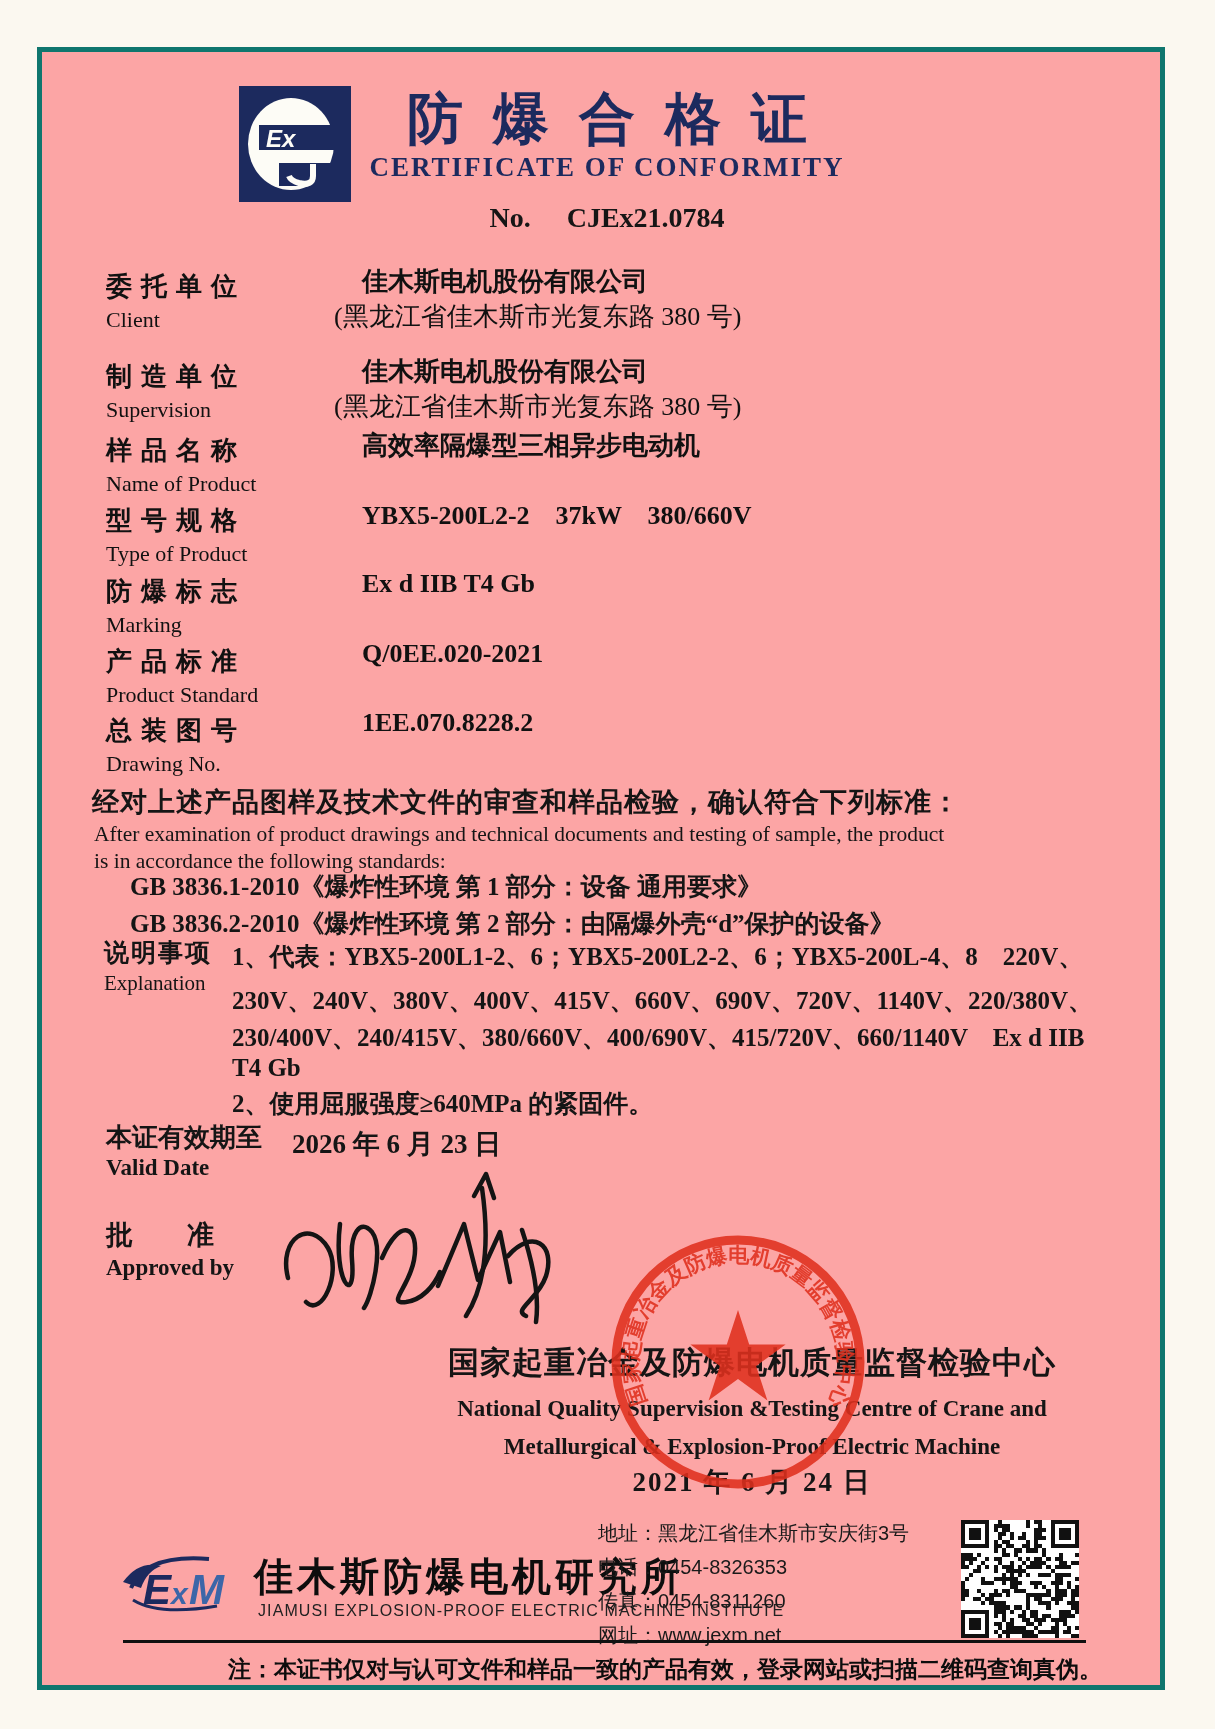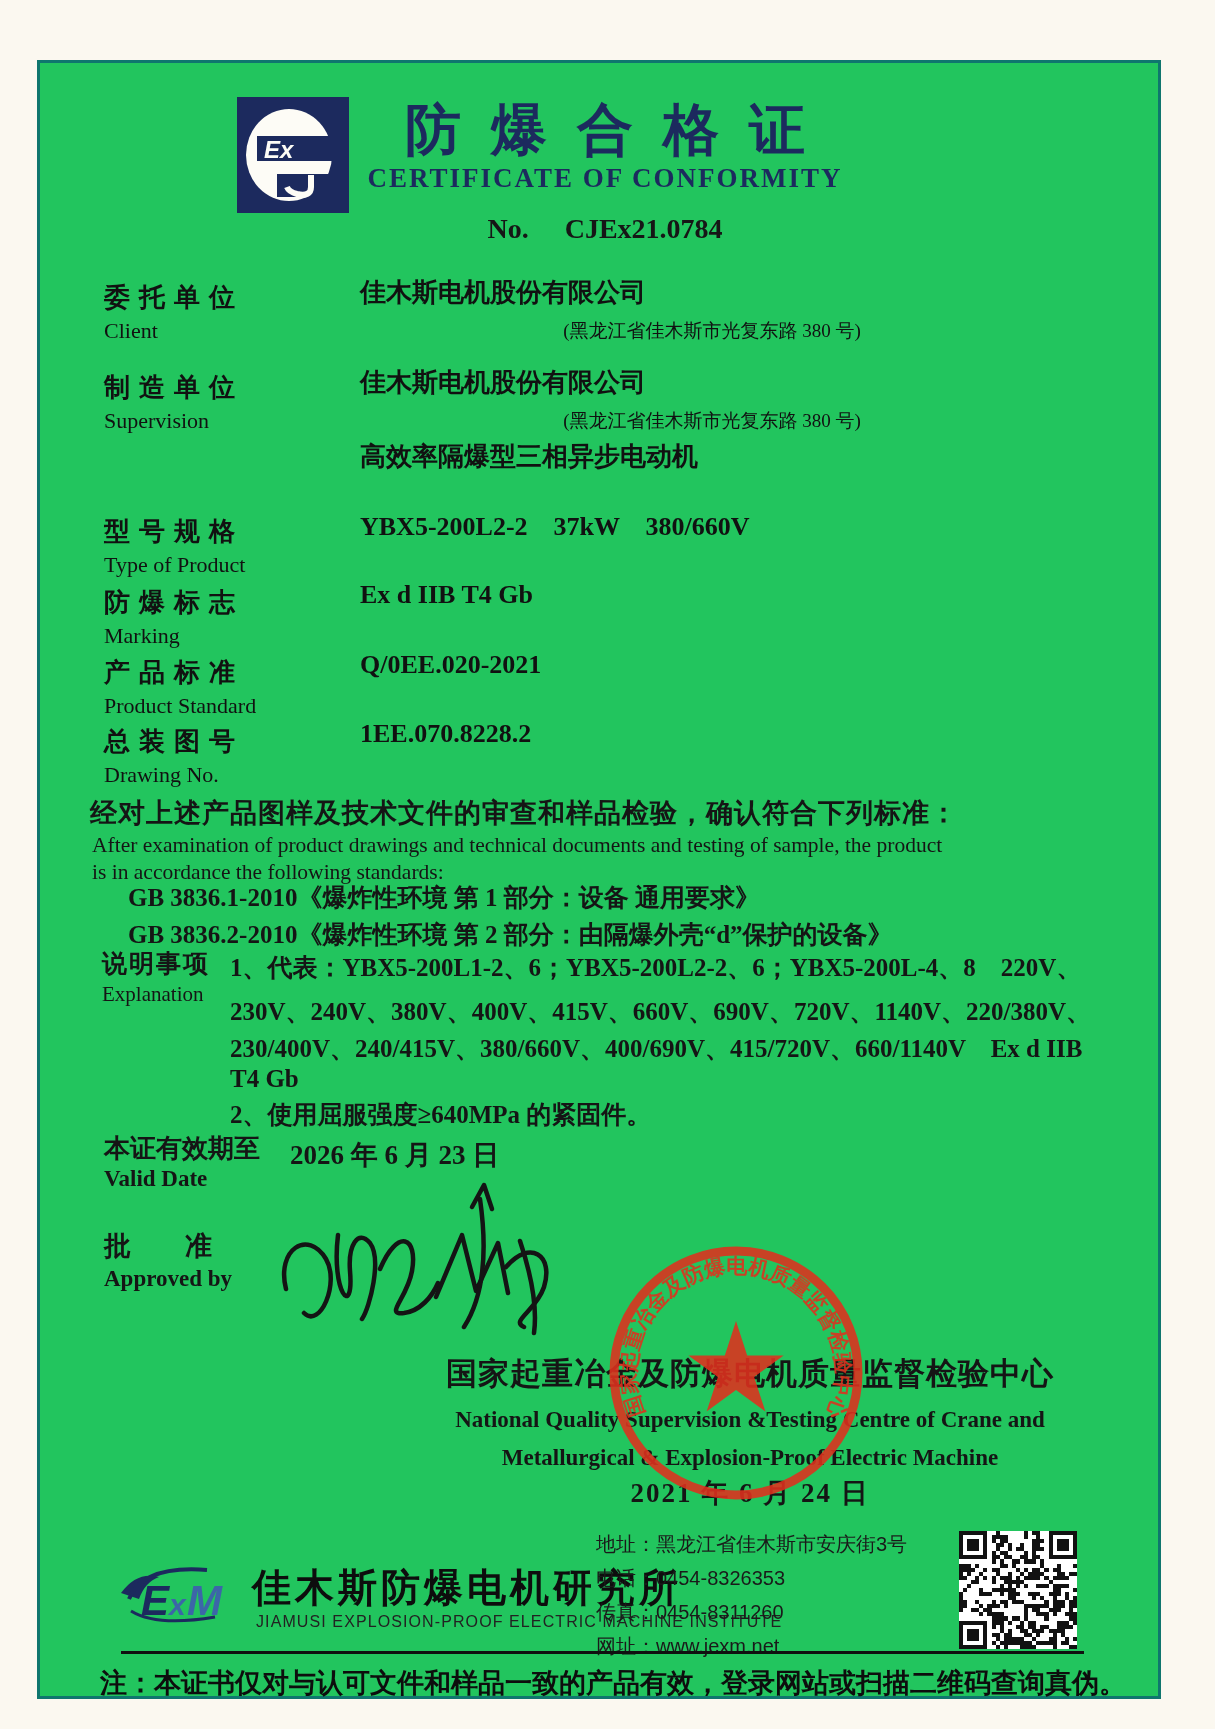--- a/index.html
+++ b/index.html
@@ -4,22 +4,22 @@
 <style>
   html,body{margin:0;padding:0;}
   body{
     width:1215px;height:1729px;position:relative;overflow:hidden;
     background:#fbf8f0;
     font-family:"Liberation Serif", serif;
     color:#151515;
     -webkit-font-smoothing:antialiased;
   }
   .frame{
-    position:absolute;left:37px;top:60px;width:1118px;height:1633px;
-    border:3px solid #0f766e;background:#22c55e;
+    position:absolute;left:37px;top:47px;width:1118px;height:1633px;
+    border:5px solid #0f766e;background:#fca5a5;
   }
   .abs{position:absolute;}
 
   
   .hdr-title{
     left:330px;top:30px;width:470px;text-align:center;
     font-family:"Liberation Sans",sans-serif;font-weight:bold;
     font-size:56px;color:#1c2a5e;letter-spacing:30px;text-indent:30px;white-space:nowrap;
   }
   .hdr-sub{
@@ -36,21 +36,21 @@
   
   .row{position:absolute;left:0;width:100%;height:80px;}
   .cell-label{position:absolute;left:64px;top:0;}
   .cell-value{position:absolute;left:292px;top:-5px;width:760px;}
   .cn-label{
     font-family:"Liberation Sans",sans-serif;font-weight:bold;
     font-size:26px;letter-spacing:9px;color:#111;white-space:nowrap;
   }
   .en-label{font-size:22px;color:#111;margin-top:3px;white-space:nowrap;}
   .val{font-size:26px;font-weight:bold;color:#111;white-space:nowrap;margin-left:28px;}
-  .val-note{font-size:19px;margin-top:8px;color:#111;white-space:nowrap;text-align:center;}
+  .val-note{font-size:26px;color:#111;white-space:nowrap;}
 
   
   .stmt-cn{left:50px;top:732px;font-family:"Liberation Sans",sans-serif;font-weight:bold;
     font-size:27px;letter-spacing:1px;white-space:nowrap;}
   .stmt-en1{left:52px;top:770px;font-size:21.5px;white-space:nowrap;}
   .stmt-en2{left:52px;top:797px;font-size:21.5px;white-space:nowrap;}
   .std1{left:88px;top:818px;font-size:25px;font-weight:bold;white-space:nowrap;}
   .std2{left:88px;top:855px;font-size:25px;font-weight:bold;white-space:nowrap;}
 
   
@@ -74,21 +74,21 @@
   .stamp{left:561px;top:1175px;z-index:2;opacity:.88;pointer-events:none;}
   .sig{left:228px;top:1108px;z-index:1;}
 
   
   .inst-cn{left:212px;top:1498px;font-family:"Liberation Sans",sans-serif;font-weight:bold;font-size:39px;letter-spacing:4px;color:#0d0d0d;white-space:nowrap;}
   .inst-en{left:216px;top:1550px;font-family:"Liberation Sans",sans-serif;font-size:16px;letter-spacing:1.1px;color:#222;white-space:nowrap;}
   .contacts{left:556px;top:1468px;font-family:"Liberation Sans",sans-serif;font-size:20px;color:#1a1a1a;}
   .contacts .c-line{margin-bottom:7px;white-space:nowrap;}
   .sep{left:81px;top:1588px;width:963px;height:3px;background:#101010;}
   .note{left:60px;top:1602px;width:1000px;text-align:right;
-    font-family:"Liberation Sans",sans-serif;font-weight:bold;font-size:27px;color:#0d0d0d;white-space:nowrap;}
+    font-family:"Liberation Sans",sans-serif;font-weight:bold;font-size:23px;color:#0d0d0d;white-space:nowrap;}
   .qr{left:919px;top:1468px;}
 </style>
 </head>
 <body>
 
 <div class="frame">
 
   <svg class="abs" style="left:197px;top:34px" width="112" height="116" viewBox="0 0 112 116">
     <rect x="0" y="0" width="112" height="116" fill="#1c2a5e"></rect>
     <ellipse cx="52" cy="58" rx="43" ry="46" fill="#fdfcf6"></ellipse>
@@ -118,20 +118,24 @@
     <div class="cell-label">
         <div class="cn-label">制造单位</div>
         <div class="en-label">Supervision</div>
       </div>
     <div class="cell-value">
         <div class="val">佳木斯电机股份有限公司</div>
         <div class="val-note">(黑龙江省佳木斯市光复东路 380 号)</div>
       </div>
   </div>
   <div class="row" style="top:381px">
+    <div class="cell-label">
+        <div class="cn-label">样品名称</div>
+        <div class="en-label">Name of Product</div>
+      </div>
     <div class="cell-value">
         <div class="val">高效率隔爆型三相异步电动机</div>
       </div>
   </div>
   <div class="row" style="top:451px">
     <div class="cell-label">
         <div class="cn-label">型号规格</div>
         <div class="en-label">Type of Product</div>
       </div>
     <div class="cell-value">

